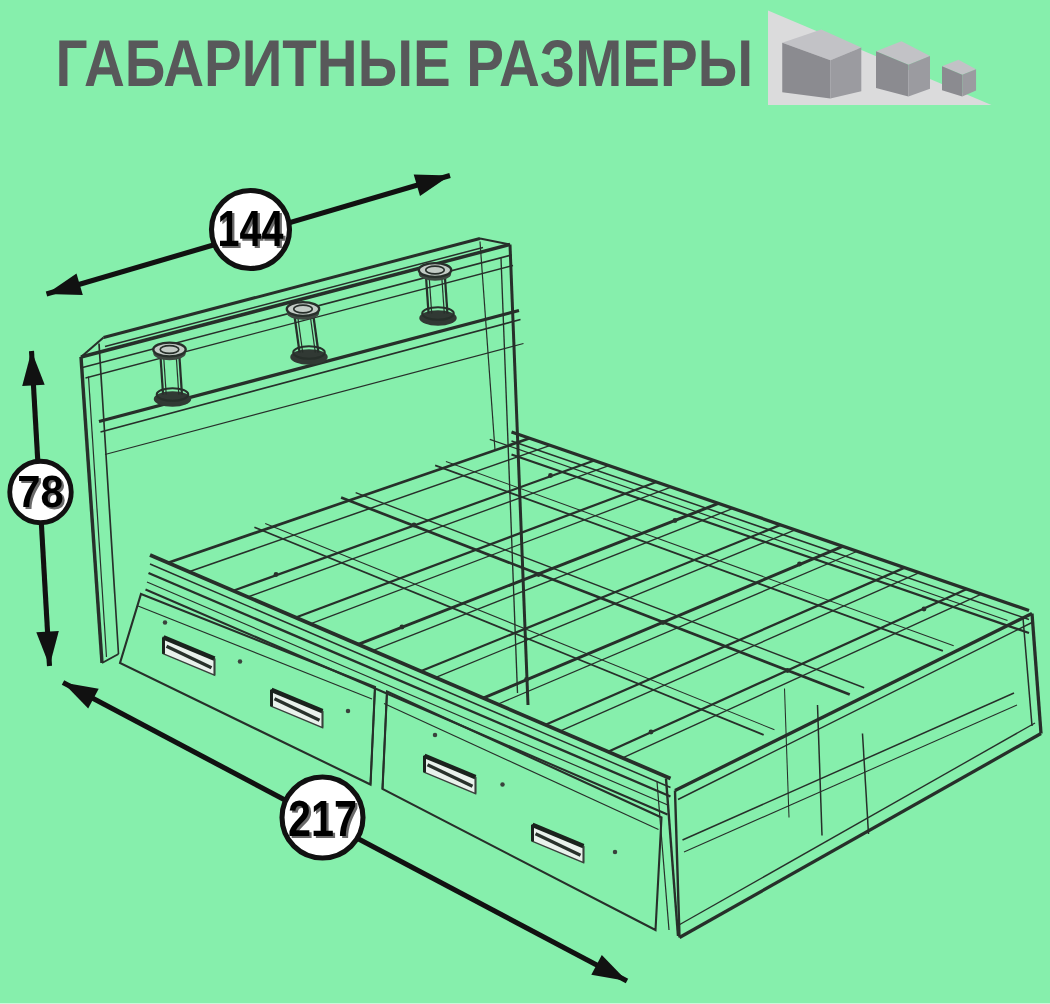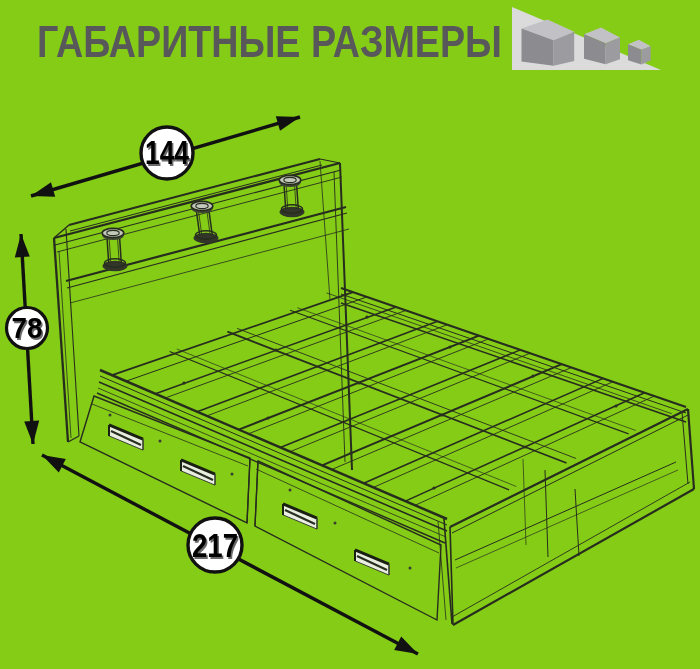--- a/index.html
+++ b/index.html
@@ -1,16 +1,16 @@
 <!DOCTYPE html>
 <html><head>
 <meta charset="utf-8">
 <style>
   html, body { margin: 0; padding: 0; background: #ffffff; }
-  #stage { position: relative; width: 700px; height: 669px; background: #84cc16; overflow: hidden; }
+  #stage { position: relative; width: 700px; height: 669px; background: #86efac; overflow: hidden; }
 </style>
 </head>
 <body>
 
 <div id="stage">
 <svg width="700" height="669" viewBox="0 0 700 669" xmlns="http://www.w3.org/2000/svg">
 
 <text x="37" y="57" font-family="Liberation Sans, sans-serif" font-size="44" font-weight="bold" fill="#58585a" textLength="465" lengthAdjust="spacingAndGlyphs">ГАБАРИТНЫЕ РАЗМЕРЫ</text>
 
 <polygon points="512.0,7.0 512.0,70.0 661.0,70.0" fill="#dbdbdc" stroke="none" stroke-width="0"></polygon>

